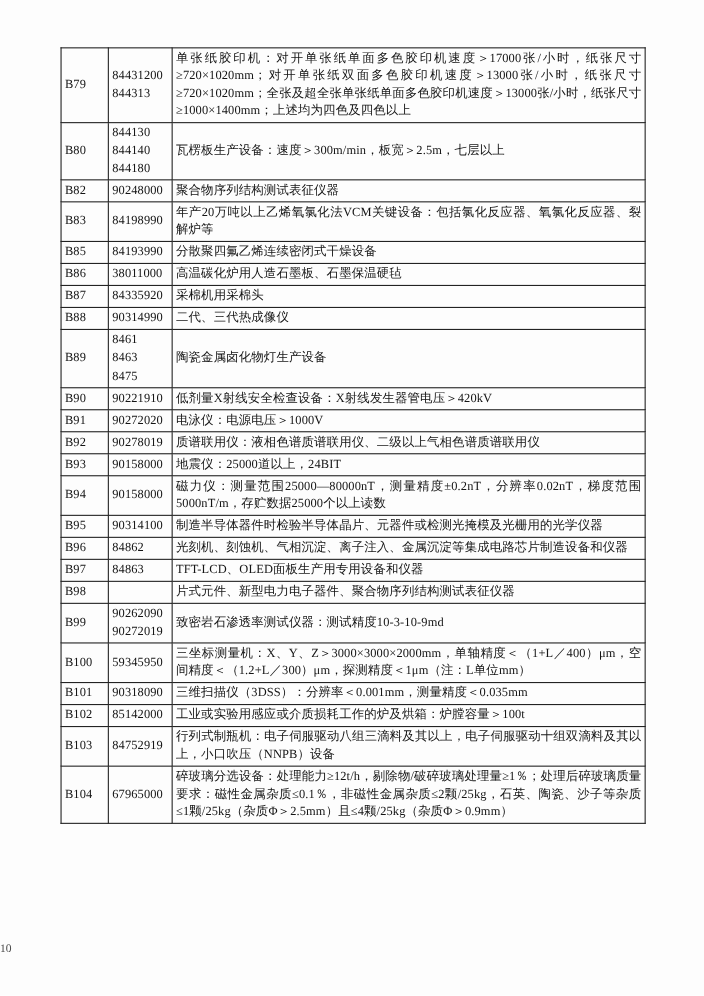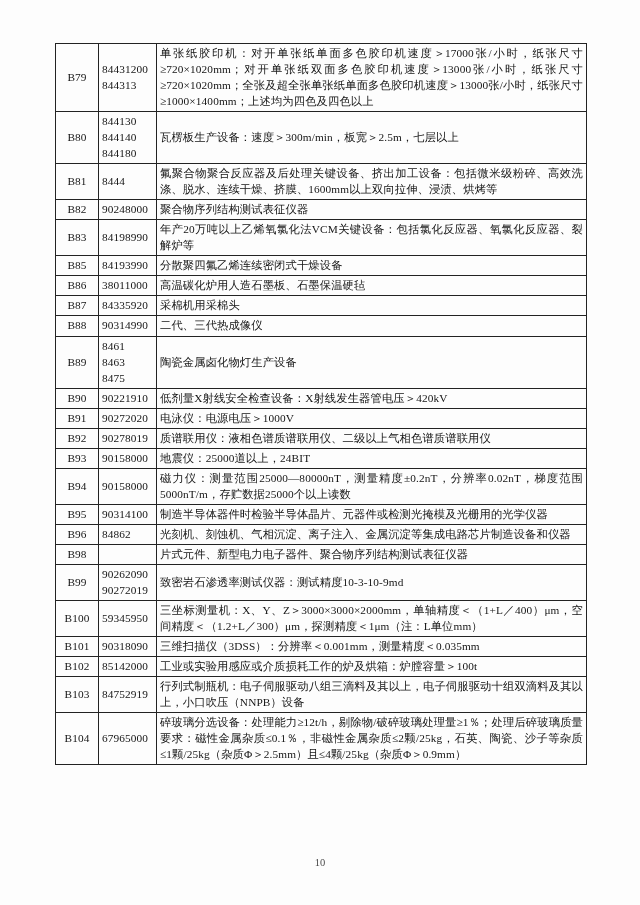--- a/index.html
+++ b/index.html
@@ -39,21 +39,21 @@
     font-size: 11.3px;
     line-height: 1.42;
     color: #141414;
     letter-spacing: 0.01em;
   }
   col.c-code  { width: 43px; }
   col.c-hs    { width: 58px; }
   col.c-desc  { width: 430px; }
 
   td.cell-code {
-    text-align: center;
+    text-align: left;
     font-family: "Liberation Serif", "DejaVu Serif", serif;
     font-size: 11.4px;
     white-space: nowrap;
   }
   td.cell-hs {
     text-align: left;
     font-family: "Liberation Serif", "DejaVu Serif", serif;
     font-size: 11.4px;
     white-space: pre-line;
     line-height: 1.52;
@@ -65,21 +65,20 @@
     padding-right: 3px;
     font-size: 11.4px;
     line-height: 1.46;
   }
 
   #page-number {
     position: absolute;
     left: 0;
     top: 857px;
     width: 640px;
-    text-align: center;
     font-size: 10.5px;
     color: #4a4a4a;
     font-family: "Liberation Serif", "DejaVu Serif", serif;
   }
 </style>
 </head>
 <body>
 
 <div id="page">
 
@@ -97,25 +96,20 @@
           <td class="cell-desc">单张纸胶印机：对开单张纸单面多色胶印机速度＞17000张/小时，纸张尺寸≥720×1020mm；对开单张纸双面多色胶印机速度＞13000张/小时，纸张尺寸≥720×1020mm；全张及超全张单张纸单面多色胶印机速度＞13000张/小时，纸张尺寸≥1000×1400mm；上述均为四色及四色以上</td>
         </tr>
         <tr>
           <td class="cell-code">B80</td>
           <td class="cell-hs">844130
 844140
 844180</td>
           <td class="cell-desc">瓦楞板生产设备：速度＞300m/min，板宽＞2.5m，七层以上</td>
         </tr>
         <tr>
-          <td class="cell-code">B81</td>
-          <td class="cell-hs">8444</td>
-          <td class="cell-desc">氟聚合物聚合反应器及后处理关键设备、挤出加工设备：包括微米级粉碎、高效洗涤、脱水、连续干燥、挤膜、1600mm以上双向拉伸、浸渍、烘烤等</td>
-        </tr>
-        <tr>
           <td class="cell-code">B82</td>
           <td class="cell-hs">90248000</td>
           <td class="cell-desc">聚合物序列结构测试表征仪器</td>
         </tr>
         <tr>
           <td class="cell-code">B83</td>
           <td class="cell-hs">84198990</td>
           <td class="cell-desc">年产20万吨以上乙烯氧氯化法VCM关键设备：包括氯化反应器、氧氯化反应器、裂解炉等</td>
         </tr>
         <tr>
@@ -174,20 +168,25 @@
           <td class="cell-code">B95</td>
           <td class="cell-hs">90314100</td>
           <td class="cell-desc">制造半导体器件时检验半导体晶片、元器件或检测光掩模及光栅用的光学仪器</td>
         </tr>
         <tr>
           <td class="cell-code">B96</td>
           <td class="cell-hs">84862</td>
           <td class="cell-desc">光刻机、刻蚀机、气相沉淀、离子注入、金属沉淀等集成电路芯片制造设备和仪器</td>
         </tr>
         <tr>
+          <td class="cell-code">B97</td>
+          <td class="cell-hs">84863</td>
+          <td class="cell-desc">TFT-LCD、OLED面板生产用专用设备和仪器</td>
+        </tr>
+        <tr>
           <td class="cell-code">B98</td>
           <td class="cell-hs"></td>
           <td class="cell-desc">片式元件、新型电力电子器件、聚合物序列结构测试表征仪器</td>
         </tr>
         <tr>
           <td class="cell-code">B99</td>
           <td class="cell-hs">90262090
 90272019</td>
           <td class="cell-desc">致密岩石渗透率测试仪器：测试精度10-3-10-9md</td>
         </tr>

